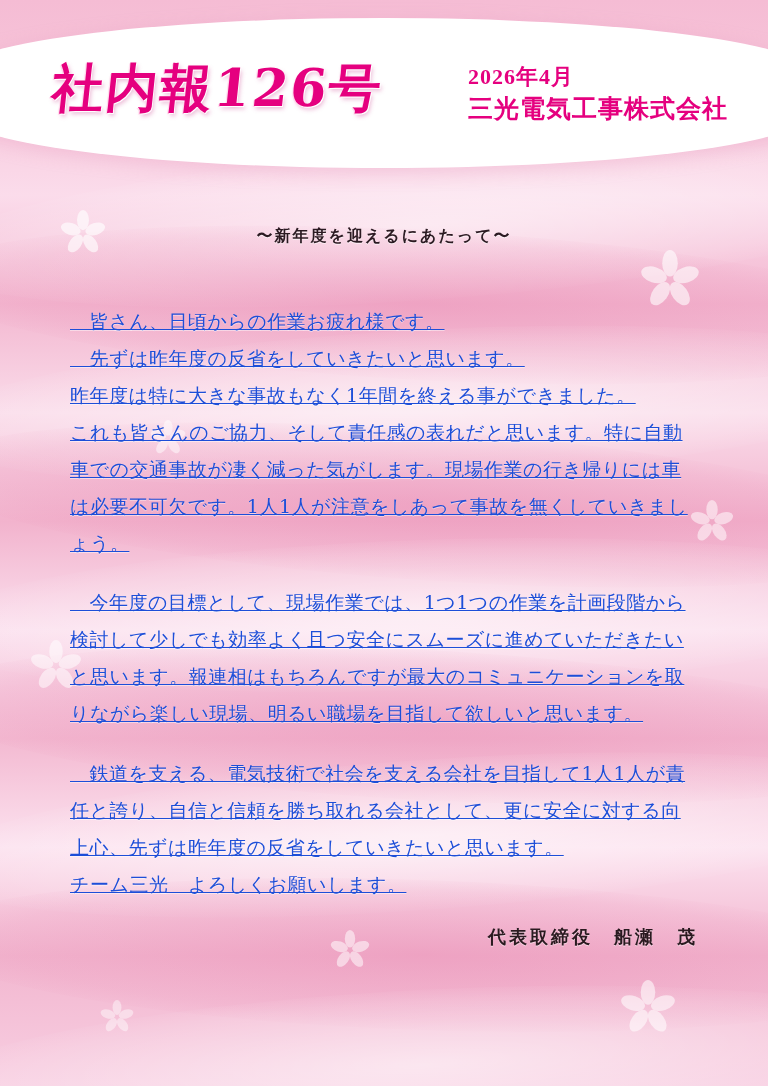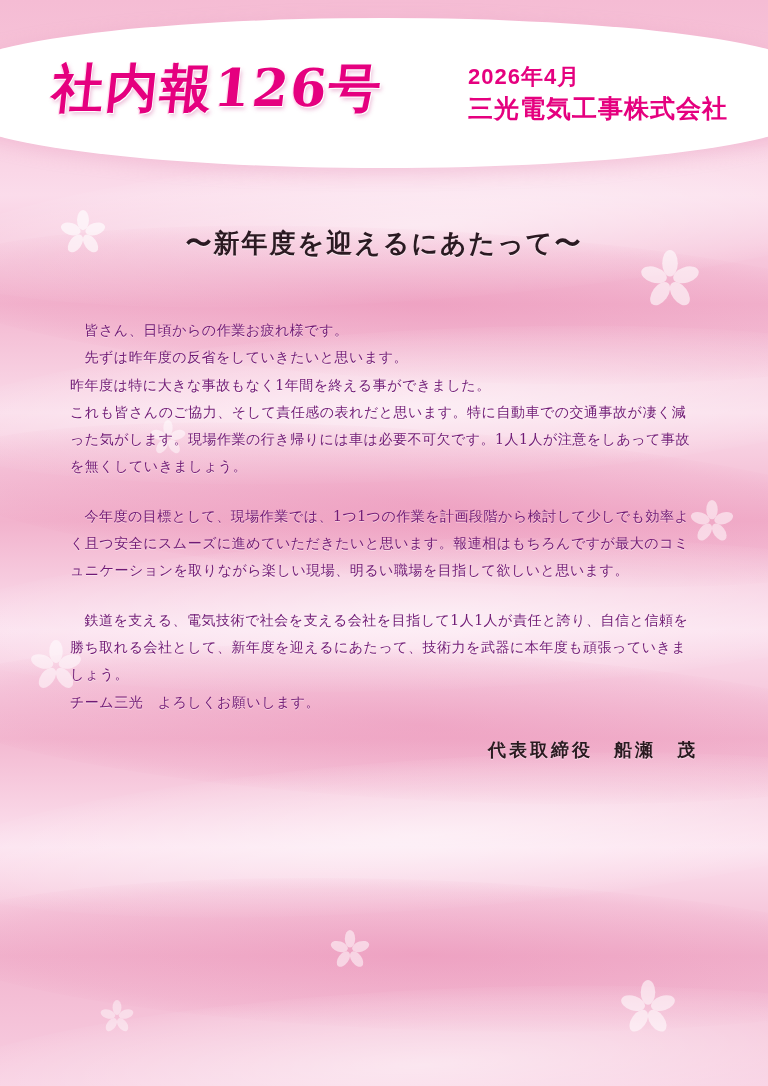--- a/index.html
+++ b/index.html
@@ -108,21 +108,21 @@
       2px 3px 4px rgba(200,60,140,.35);
     transform: skewX(-6deg);
     white-space: nowrap;
   }
   .masthead-meta {
     position: absolute;
     right: 40px;
     top: 16px;
     text-align: left;
     color: #e5007f;
-    font-family: Liberation Sans, sans-serif;
+    font-family: Liberation Serif, serif;
   }
   .masthead-date {
     font-size: 22px;
     font-weight: bold;
     letter-spacing: 1px;
     text-shadow: 1px 1px 0 #fff;
     white-space: nowrap;
   }
   .masthead-company {
     margin-top: 0;
@@ -138,40 +138,41 @@
     position: absolute;
     left: 0;
     top: 200px;
     width: 768px;
     color: #2a1a20;
     font-family: "DejaVu Serif", serif;
   }
 
   .doc-subtitle {
     text-align: center;
-    font-size: 26px;
+    font-size: 16px;
     font-weight: bold;
     letter-spacing: 2px;
     color: #2b1a22;
     margin: 26px 0 0 0;
     text-shadow: 0 1px 0 rgba(255,255,255,.6);
   }
 
   .paragraphs {
     margin: 56px 70px 0 70px;
   }
 
   .para {
-    font-size: 14px;
+    font-size: 19px;
     line-height: 1.95;
     letter-spacing: .5px;
     margin: 0 0 22px 0;
-    color: #701a75;
+    color: #1d4ed8;
     text-shadow: 0 1px 0 rgba(255,255,255,.45);
     white-space: pre-wrap;
+    text-decoration: underline;
   }
 
   .signature {
     margin: 20px 70px 0 0;
     text-align: right;
     font-size: 18px;
     letter-spacing: 3px;
     font-weight: bold;
     color: #2a1a20;
     text-shadow: 0 1px 0 rgba(255,255,255,.5);
@@ -299,20 +300,20 @@
 
   <div class="content">
     <div class="doc-subtitle">〜新年度を迎えるにあたって〜</div>
 
     <div class="paragraphs">
       <p class="para">　皆さん、日頃からの作業お疲れ様です。
 　先ずは昨年度の反省をしていきたいと思います。
 昨年度は特に大きな事故もなく1年間を終える事ができました。
 これも皆さんのご協力、そして責任感の表れだと思います。特に自動車での交通事故が凄く減った気がします。現場作業の行き帰りには車は必要不可欠です。1人1人が注意をしあって事故を無くしていきましょう。</p>
       <p class="para">　今年度の目標として、現場作業では、1つ1つの作業を計画段階から検討して少しでも効率よく且つ安全にスムーズに進めていただきたいと思います。報連相はもちろんですが最大のコミュニケーションを取りながら楽しい現場、明るい職場を目指して欲しいと思います。</p>
-      <p class="para">　鉄道を支える、電気技術で社会を支える会社を目指して1人1人が責任と誇り、自信と信頼を勝ち取れる会社として、新年度を迎えるにあたって、技術力を武器に本年度も頑張っていきましょう。
+      <p class="para">　鉄道を支える、電気技術で社会を支える会社を目指して1人1人が責任と誇り、自信と信頼を勝ち取れる会社として、更に安全に対する向上心、先ずは昨年度の反省をしていきたいと思います。
 チーム三光　よろしくお願いします。</p>
     </div>
 
     <div class="signature">代表取締役　船瀬　茂</div>
   </div>
 
 </div>
 
 </body></html>

